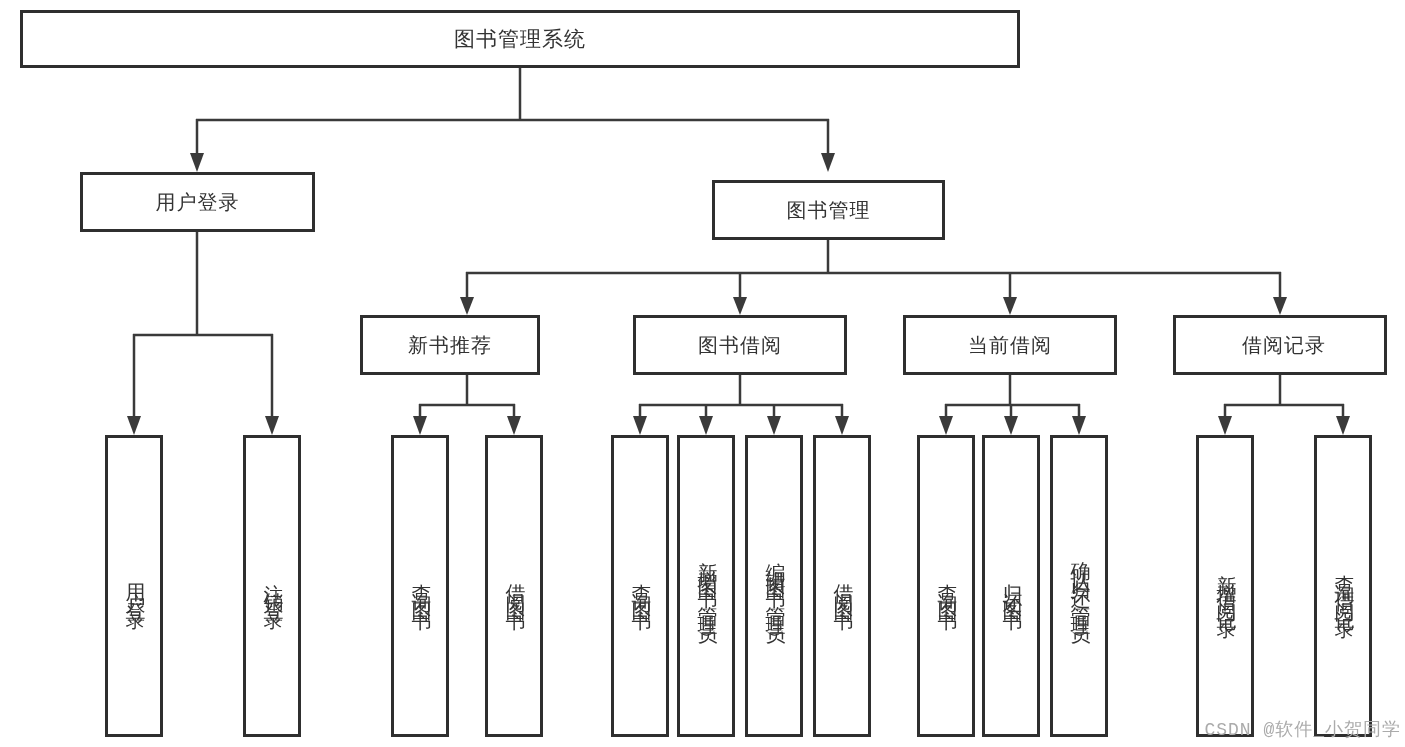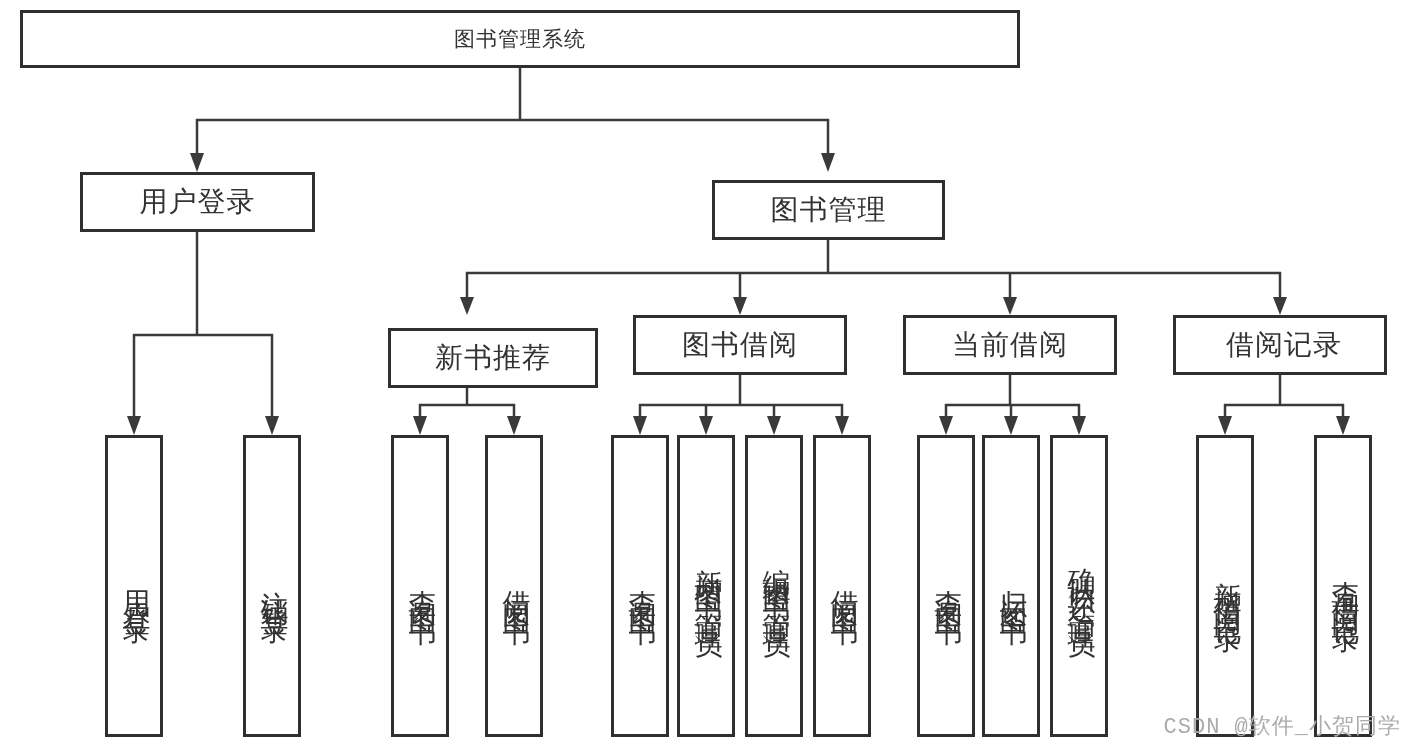--- a/index.html
+++ b/index.html
@@ -24,37 +24,37 @@
   }
   .box {
     position: absolute;
     box-sizing: border-box;
     background: #ffffff;
     border: 3px solid #2f2f2f;
     color: #333333;
     display: flex;
     align-items: center;
     justify-content: center;
-    font-size: 28px;
+    font-size: 20px;
     letter-spacing: 1px;
     white-space: nowrap;
   }
   .leaf span {
     writing-mode: vertical-rl;
     text-orientation: mixed;
     letter-spacing: 9px;
     line-height: 1;
     white-space: nowrap;
   }
   .watermark {
     position: absolute;
     right: 4px;
     bottom: 6px;
     color: #ababab;
-    font-size: 22px;
+    font-size: 18px;
     letter-spacing: 1px;
     z-index: 5;
   }
 </style>
 </head>
 <body>
 
 <div class="canvas">
 
   <svg class="connectors" width="1405" height="747" viewBox="0 0 1405 747" stroke="#3a3a3a" stroke-width="2.5" fill="#3a3a3a">
@@ -137,21 +137,21 @@
     <span>图书管理系统</span>
   </div>
 
   <div class="box" style="left:80px;top:172px;width:235px;height:60px;">
     <span>用户登录</span>
   </div>
   <div class="box" style="left:712px;top:180px;width:233px;height:60px;">
     <span>图书管理</span>
   </div>
 
-  <div class="box" style="left:360px;top:328px;width:210px;height:60px;margin-left:28px;">
+  <div class="box" style="left:360px;top:315px;width:180px;height:60px;">
     <span>新书推荐</span>
   </div>
   <div class="box" style="left:633px;top:315px;width:214px;height:60px;">
     <span>图书借阅</span>
   </div>
   <div class="box" style="left:903px;top:315px;width:214px;height:60px;">
     <span>当前借阅</span>
   </div>
   <div class="box" style="left:1173px;top:315px;width:214px;height:60px;padding-left:8px;">
     <span>借阅记录</span>

